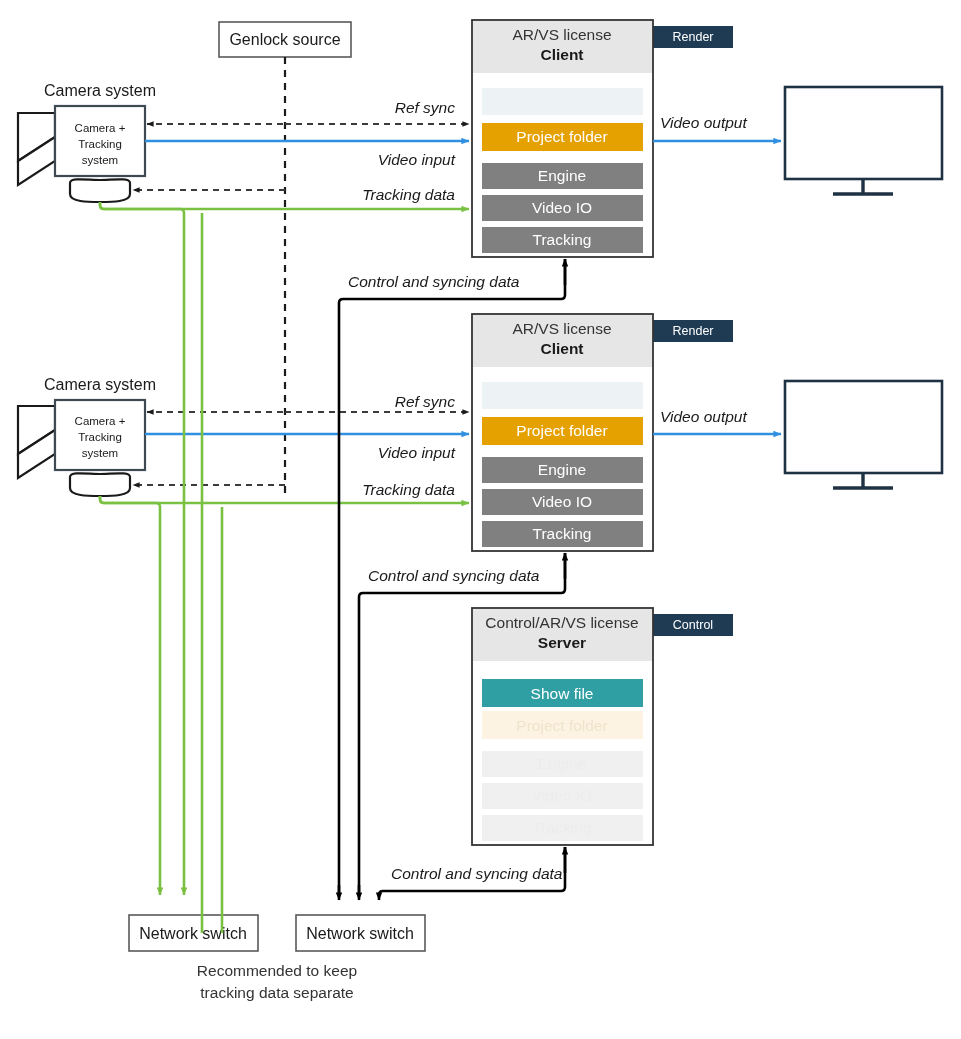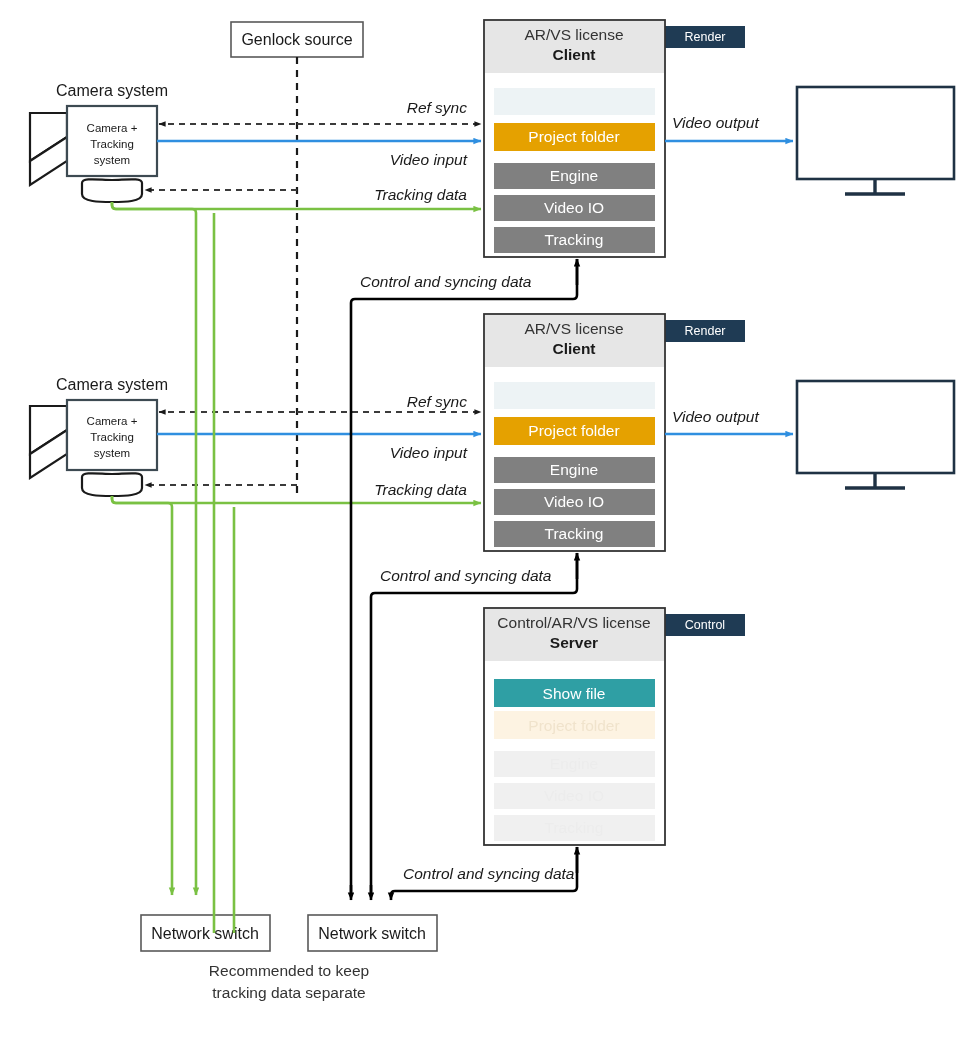--- a/index.html
+++ b/index.html
@@ -11,21 +11,20 @@
     width: 961px;
     height: 1039px;
     font-family: "Liberation Sans", sans-serif;
     color: #1a1a1a;
     overflow: hidden;
   }
   #diagram-root {
     position: relative;
     width: 819px;
     height: 1039px;
-    margin-left: 12px;
   }
   svg#diagram {
     display: block;
     width: 961px;
     height: 1039px;
   }
   text {
     font-family: "Liberation Sans", sans-serif;
     fill: #1a1a1a;
   }

